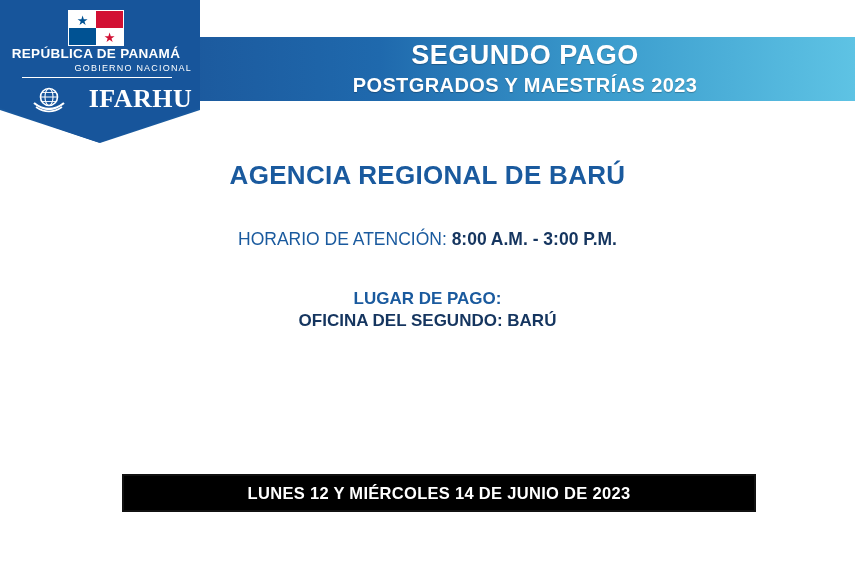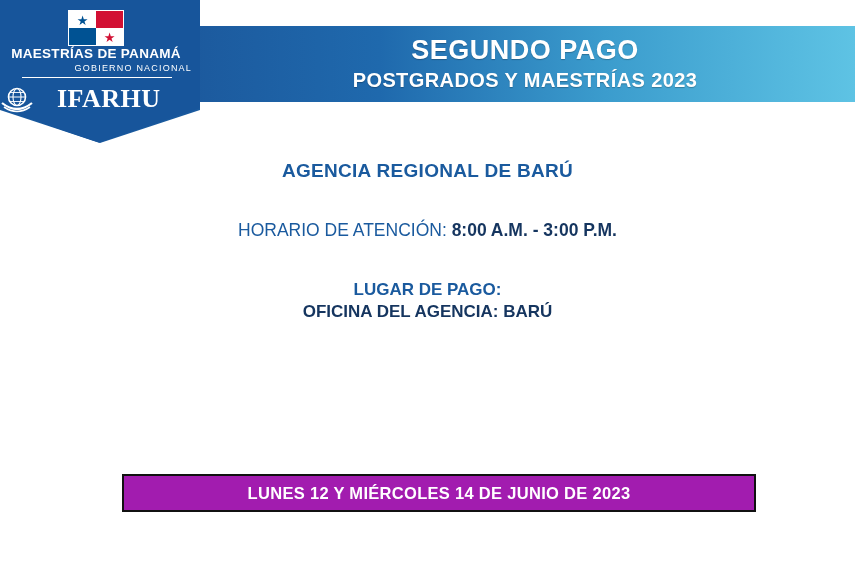--- a/index.html
+++ b/index.html
@@ -19,23 +19,23 @@
   .header {
     position: absolute;
     top: 0;
     left: 0;
     width: 855px;
     height: 120px;
   }
   .header-band {
     position: absolute;
     left: 195px;
-    top: 26px;
+    top: 37px;
     width: 660px;
-    height: 76px;
+    height: 64px;
     background: linear-gradient(90deg, #1c5a9e 0%, #1f69ad 28%, #3b9ccd 62%, #5ec3e4 100%);
   }
   .header-band-inner {
     position: absolute;
     left: 0;
     top: 0;
     width: 100%;
     height: 100%;
     display: flex;
     flex-direction: column;
@@ -135,25 +135,26 @@
     position: absolute;
     left: 22px;
     top: 77px;
     width: 150px;
     height: 1px;
     background: #ffffff;
   }
 
   .ifarhu-row {
     position: absolute;
-    left: 0;
+    left: 16px;
     top: 82px;
     width: 192px;
     display: flex;
     align-items: center;
+    justify-content: center;
     gap: 23px;
   }
   .ifarhu-logo-mark {
     width: 34px;
     height: 34px;
     position: relative;
   }
   .ifarhu-text {
     color: #ffffff;
     font-family: "Liberation Serif", serif;
@@ -165,21 +166,21 @@
   
   .content {
     position: absolute;
     left: 0;
     top: 150px;
     width: 855px;
     text-align: center;
   }
   .agency {
     color: #1a5a9e;
-    font-size: 19px;
+    font-size: 26px;
     font-weight: bold;
     letter-spacing: 0.3px;
     margin-top: 10px;
   }
   .hours {
     margin-top: 38px;
     font-size: 17.5px;
     color: #1a5a9e;
   }
   .hours .hours-label {
@@ -200,21 +201,21 @@
     color: #15355f;
   }
 
   
   .date-bar {
     position: absolute;
     left: 122px;
     top: 474px;
     width: 634px;
     height: 38px;
-    background: #a21caf;
+    background: #000000;
     border: 2px solid #111111;
     box-sizing: border-box;
     display: flex;
     align-items: center;
     justify-content: center;
   }
   .date-bar-text {
     color: #ffffff;
     font-size: 16.5px;
     font-weight: bold;
@@ -240,21 +241,21 @@
     <div class="flag-q white">
       <span class="flag-star blue">★</span>
     </div>
     <div class="flag-q red"></div>
     <div class="flag-q blue"></div>
     <div class="flag-q white">
       <span class="flag-star red">★</span>
     </div>
   </div>
 
-  <div class="republica">MAESTRÍAS DE PANAMÁ</div>
+  <div class="republica">REPÚBLICA DE PANAMÁ</div>
   <div class="gobierno">GOBIERNO NACIONAL</div>
   <div class="divider-line"></div>
 
   <div class="ifarhu-row">
     <span class="ifarhu-logo-mark">
       <svg width="34" height="34" viewBox="0 0 34 34" aria-hidden="true">
         <circle cx="17" cy="15" r="8.5" fill="none" stroke="#ffffff" stroke-width="1.6"></circle>
         <ellipse cx="17" cy="15" rx="4" ry="8.5" fill="none" stroke="#ffffff" stroke-width="1.1"></ellipse>
         <line x1="8.5" y1="15" x2="25.5" y2="15" stroke="#ffffff" stroke-width="1.1"></line>
         <line x1="10" y1="10.5" x2="24" y2="10.5" stroke="#ffffff" stroke-width="0.9"></line>
@@ -270,19 +271,19 @@
 <div class="content">
   <div class="agency">AGENCIA REGIONAL DE BARÚ</div>
 
   <div class="hours">
     <span class="hours-label">HORARIO DE ATENCIÓN:</span>
     <span class="hours-value">8:00 A.M. - 3:00 P.M.</span>
   </div>
 
   <div class="place-block">
     <div>LUGAR DE PAGO:</div>
-    <div class="place-line2">OFICINA DEL AGENCIA: BARÚ</div>
+    <div class="place-line2">OFICINA DEL SEGUNDO: BARÚ</div>
   </div>
 </div>
 
 <div class="date-bar">
   <span class="date-bar-text">LUNES 12 Y MIÉRCOLES 14 DE JUNIO DE 2023</span>
 </div>
 
 </body></html>

